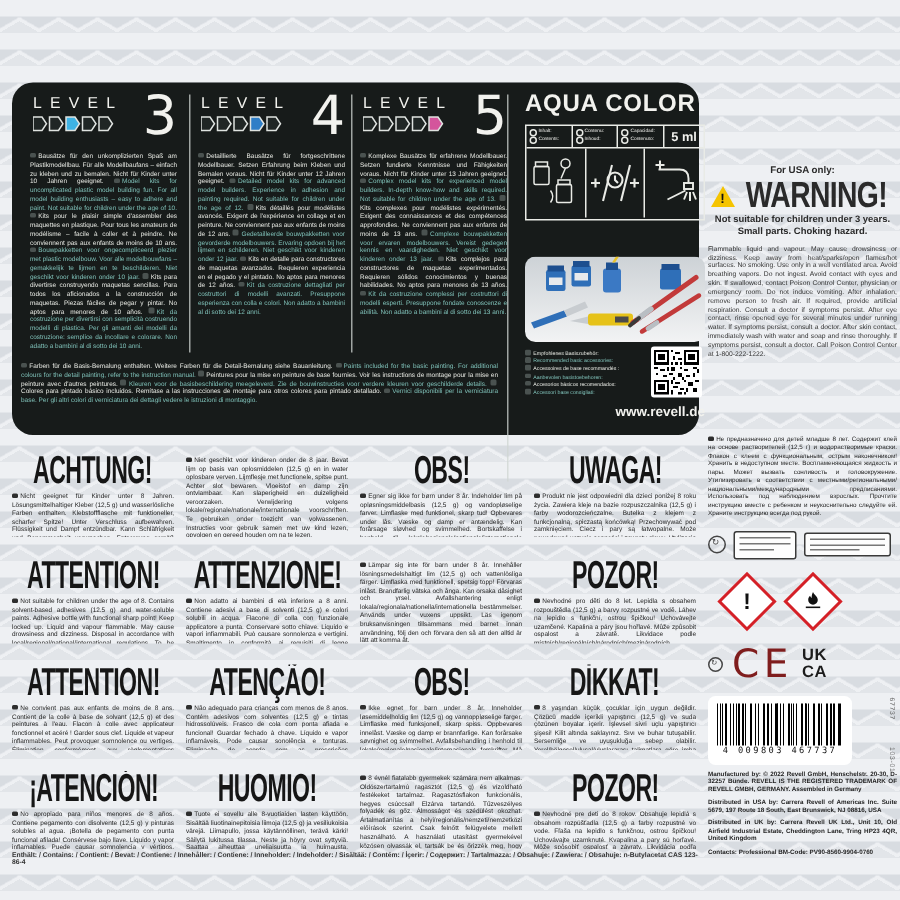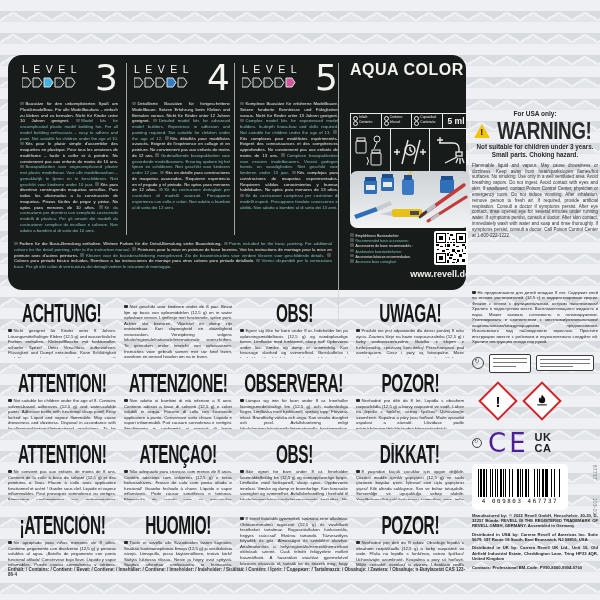--- a/index.html
+++ b/index.html
@@ -20,21 +20,21 @@
   .level-arrows{position:absolute;left:2px;top:16px;}
   .level-num{position:absolute;right:0;top:-4px;font-size:36px;font-weight:400;font-family:"DejaVu Sans",sans-serif;}
   .level-text,.paint-note{font-size:4.3px;line-height:1.34;text-align:justify;}
   .level-text{margin-top:6px;}
   .c-w{color:#e9ebe5;} .c-t{color:#7fc0b8;}
   .sflag{display:inline-block;width:4px;height:3.5px;background:#4a5250;border-radius:1px;margin-right:1.5px;}
   .paint-note{position:absolute;left:6px;top:186px;width:318px;}
   
   .aqua{position:absolute;left:330px;top:6px;width:122px;color:#f2f2ee;margin-left:12px;}
   .aqua-title{font-size:16px;font-weight:700;letter-spacing:.5px;margin:2px 0 0 2px;}
-  .cbox{position:absolute;left:0;top:52px;width:120px;height:64px;border:1.4px solid #e9ebe6;box-sizing:border-box;}
+  .cbox{position:absolute;left:0;top:22px;width:120px;height:64px;border:1.4px solid #e9ebe6;box-sizing:border-box;}
   .cb-head{display:flex;height:14px;border-bottom:1.4px solid #e9ebe6;}
   .cb-label{flex:1;border-right:1.4px solid #e9ebe6;font-size:3.2px;line-height:1.15;padding:1.5px 1px 0 2px;}
   .cb-vol{width:26px;display:flex;align-items:center;justify-content:center;font-size:8.5px;font-weight:700;}
   .mini-globe{display:inline-block;width:3px;height:3px;border:.6px solid #e9ebe6;border-radius:50%;margin-right:1px;vertical-align:top;}
   .cb-body{display:flex;height:46px;}
   .cb-cell{flex:1;display:flex;align-items:center;justify-content:center;}
   .cb-cell + .cb-cell{border-left:1.4px solid #e9ebe6;}
   .photo{position:absolute;left:0;top:110px;width:120px;height:57px;border-radius:7px;overflow:hidden;}
   .accrow{position:absolute;left:0;top:172px;width:120px;}
   .acc-list{width:80px;}
@@ -65,21 +65,21 @@
   .roundarrow{width:10px;height:10px;border:1.4px solid #444;border-radius:50%;position:relative;}
   .roundarrow i{position:absolute;left:1.5px;top:-1px;font-style:normal;font-size:6px;color:#444;}
   .lbl{border:1.2px solid #3a3a3a;border-radius:2px;background:#fdfdfd;position:relative;}
   .lbl.a{width:40px;height:17px;} .lbl.b{width:56px;height:14px;}
   .lbl span{position:absolute;left:3px;right:3px;height:1.2px;background:#777;}
   .ghsrow{display:flex;gap:16px;margin:14px 0 0 12px;}
   .ghs{width:24px;height:24px;border:2.6px solid #d42027;background:#fff;transform:rotate(45deg);display:flex;align-items:center;justify-content:center;}
   .ghs .inner{transform:rotate(-45deg);display:flex;align-items:center;justify-content:center;}
   .ghs .bang{font-weight:900;font-size:15px;color:#111;}
   .cerow{display:flex;align-items:center;gap:6px;margin-top:13px;}
-  .ce{font-family:"DejaVu Sans",sans-serif;font-size:26px;color:#4c1d95;letter-spacing:3px;font-weight:400;}
+  .ce{font-family:"DejaVu Sans",sans-serif;font-size:26px;color:#7f1d1d;letter-spacing:3px;font-weight:400;}
   .ukca{font-weight:800;font-size:11px;line-height:.95;color:#1c1c1c;letter-spacing:.5px;}
   .bcbox{margin-top:6px;width:96px;height:46px;background:#fff;border-radius:5px;padding:5px 6px 2px 6px;box-sizing:border-box;}
   .bars{height:28px;background:
      repeating-linear-gradient(90deg,#000 0 1px,transparent 1px 2.2px,#000 2.2px 2.8px,transparent 2.8px 5.4px,#000 5.4px 6.8px,transparent 6.8px 8.4px),
      repeating-linear-gradient(90deg,transparent 0 3.1px,#000 3.1px 3.7px,transparent 3.7px 9.3px);}
   .bcdigits{font-family:"DejaVu Sans Mono",monospace;font-size:5.8px;letter-spacing:1.6px;color:#111;text-align:center;margin-top:1px;}
   .mfr p{margin:3px 0 0 0;font-size:4.2px;line-height:1.28;color:#1e1e1e;font-weight:700;text-align:justify;}
   .sidecode{position:absolute;font-size:4.5px;color:#666;writing-mode:vertical-rl;letter-spacing:.5px;}
   
   .contains{position:absolute;left:8px;top:567px;width:460px;font-size:4.5px;font-weight:700;color:#333;}
@@ -338,23 +338,20 @@
         </div>
         <p><i class="dflag"></i><span>Not suitable for children under the age of 8. Contains solvent-based adhesives (12.5 g) and water-soluble paints. Adhesive bottle with functional sharp point! Keep locked up. Liquid and vapour flammable. May cause drowsiness and dizziness. Disposal in accordance with local/regional/national/international regulations. To be used only under the surveillance of adults. Read the user manual together with your child before use, observe the instructions contained therein and keep the manual close at hand.</span></p>
       </div>
     <div class="cell">
         <div class="bh">
           <span>ATTENZIONE!</span>
         </div>
         <p><i class="dflag"></i><span>Non adatto ai bambini di età inferiore a 8 anni. Contiene adesivi a base di solventi (12,5 g) e colori solubili in acqua. Flacone di colla con funzionale applicatore a punta. Conservare sotto chiave. Liquido e vapori infiammabili. Può causare sonnolenza e vertigini. Smaltimento in conformità ai requisiti di legge locali/regionali/nazionali/internazionali. Utilizzare sotto la sorveglianza di un adulto. Prima dell'utilizzo leggere le istruzioni insieme ai propri figli, seguirle e tenerle a portata di mano per essere consultate.</span></p>
       </div>
     <div class="cell">
-        <div class="bh">
-          <span>OBSERVERA!</span>
-        </div>
         <p><i class="dflag"></i><span>Lämpar sig inte för barn under 8 år. Innehåller lösningsmedelshaltigt lim (12,5 g) och vattenlösliga färger. Limflaska med funktionell, spetsig topp! Förvaras inlåst. Brandfarlig vätska och ånga. Kan orsaka dåsighet och yrsel. Avfallshantering enligt lokala/regionala/nationella/internationella bestämmelser. Används under vuxens uppsikt. Läs igenom bruksanvisningen tillsammans med barnet innan användning, följ den och förvara den så att den alltid är lätt att komma åt.</span></p>
       </div>
     <div class="cell">
         <div class="bh">
           <span>POZOR!</span>
         </div>
         <p><i class="dflag"></i><span>Nevhodné pro děti do 8 let. Lepidla s obsahem rozpouštědla (12,5 g) a barvy rozpustné ve vodě. Láhev na lepidlo s funkční, ostrou špičkou! Uchovávejte uzamčené. Kapalina a páry jsou hořlavé. Může způsobit ospalost a závratě. Likvidace podle místních/regionálních/národních/mezinárodních předpisů. Používat pod dohledem dospělé osoby. Přečtěte si návod společně s vaším dítětem, dodržujte jej a uschovejte k nahlédnutí.</span></p>
       </div>
     <div class="cell">
         <div class="bh">

